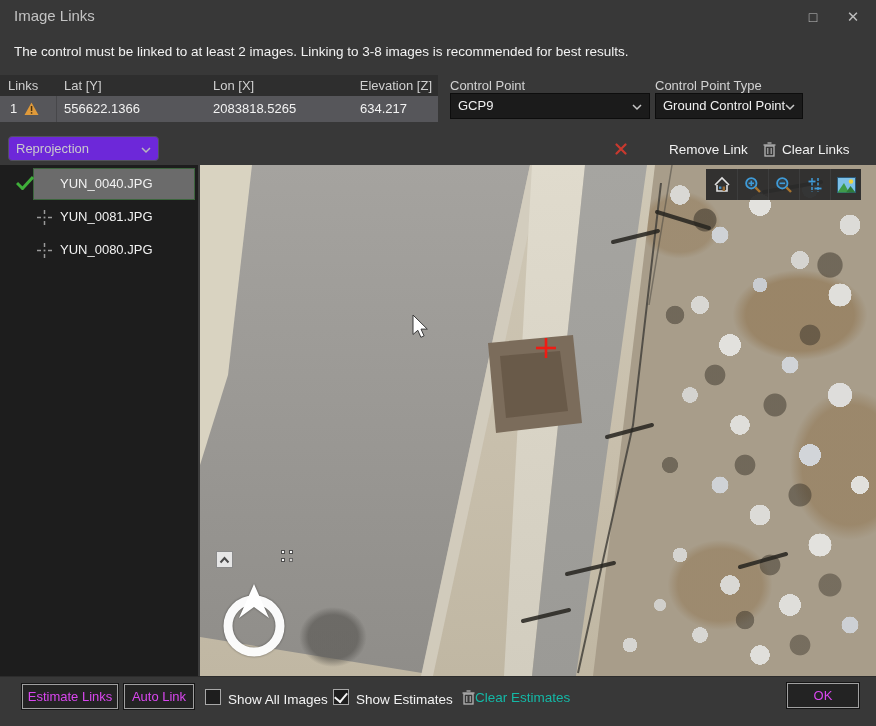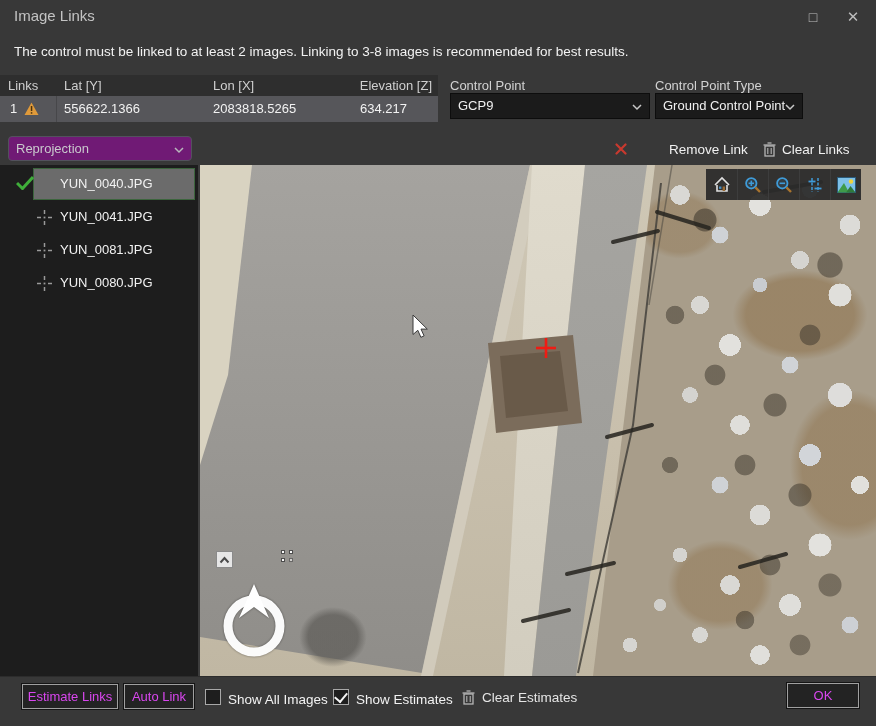--- a/index.html
+++ b/index.html
@@ -30,21 +30,21 @@
   .warn-ico { position:absolute; left:24px; top:6px; }
   .links-sep { position:absolute; left:56px; top:0; bottom:0; width:1px; background:#47474a; }
 
   
   .field-label { position:absolute; font-size:13px; color:#d2d2d2; }
   .combo { position:absolute; height:26px; background:#1b1b1b; border:1px solid #0d0d0d;
            color:#f0f0f0; line-height:24px; padding-left:7px; cursor:default; }
   .combo .chev { position:absolute; right:7px; top:10px; }
   .combo-cp   { left:450px; top:93px; width:200px; }
   .combo-cpt  { left:655px; top:93px; width:148px; }
-  .combo-repro { left:8px; top:136px; width:184px; height:25px; background:#701a75;
+  .combo-repro { left:8px; top:136px; width:151px; height:25px; background:#6d28d9;
                  border:1px solid #52525c; border-radius:4px; color:#c9c9cd; line-height:23px; }
 
   
   .tool-link { position:absolute; top:139px; height:20px; display:flex; align-items:center; gap:6px;
                color:#f0f0f0; font-size:13.5px; cursor:default; }
   .remove-link { left:615px;gap:42px; }
   .clear-links { left:763px; }
 
   
   .sidebar { position:absolute; left:0; top:165px; width:200px; height:511px; background:#1d1d1d;
@@ -145,22 +145,22 @@
   .btn-estimate { left:22px; width:96px; }
   .btn-autolink { left:124px; width:70px; }
   .btn-ok { left:787px; top:6px; width:72px; }
   .checkbox { position:absolute; top:12px; width:16px; height:16px; background:#1e1e1e;
               border:1px solid #a8a8a8; cursor:default; }
   .checkbox.checked::after { content:""; position:absolute; left:3px; top:0px; width:6px; height:10px;
               border:solid #f5f5f5; border-width:0 2px 2px 0; transform:rotate(40deg); }
   .cb-all { left:205px; } .cb-est { left:333px; }
   .f-label { position:absolute; top:15px; font-size:13.5px; color:#f2f2f2; }
   .lbl-all { left:228px; } .lbl-est { left:356px; }
-  .clear-est { position:absolute; left:462px; top:13px; display:flex; align-items:center; gap:7px;
-               color:#e5e5e5; font-size:13.5px; cursor:default; }
+  .clear-est { position:absolute; left:462px; top:13px; display:flex; align-items:center; 
+               color:#14b8a6; font-size:13.5px; cursor:default; }
 </style>
 </head>
 <body>
 
 <div class="dialog">
 
   <div class="titlebar">
     <span class="title">Image Links</span>
     <span class="win-btn btn-max">□</span>
     <span class="win-btn btn-close">✕</span>
@@ -228,32 +228,20 @@
     <span>Clear Links</span>
   </div>
 
   <div class="sidebar">
     <div class="img-item item-0">
       <span class="sel-box"></span>
       <svg class="check-ico" width="18" height="14" viewBox="0 0 18 14">
         <polyline points="1,7 6.5,12.5 17,1" fill="none" stroke="#3fae3a" stroke-width="3"></polyline>
         </svg>
       <span class="label">YUN_0040.JPG</span>
-    </div>
-    <div class="img-item">
-      <svg class="cross-ico" width="15" height="15" viewBox="0 0 15 15">
-        <g stroke="#9a9a9a" stroke-width="1.5">
-          <line x1="7.5" y1="0" x2="7.5" y2="4"></line>
-            <line x1="7.5" y1="11" x2="7.5" y2="15"></line>
-          <line x1="0" y1="7.5" x2="4" y2="7.5"></line>
-            <line x1="11" y1="7.5" x2="15" y2="7.5"></line>
-          <rect x="6.6" y="6.6" width="1.8" height="1.8" fill="#9a9a9a" stroke="none"></rect>
-          </g>
-        </svg>
-      <span class="label">YUN_0041.JPG</span>
     </div>
     <div class="img-item">
       <svg class="cross-ico" width="15" height="15" viewBox="0 0 15 15">
         <g stroke="#9a9a9a" stroke-width="1.5">
           <line x1="7.5" y1="0" x2="7.5" y2="4"></line>
             <line x1="7.5" y1="11" x2="7.5" y2="15"></line>
           <line x1="0" y1="7.5" x2="4" y2="7.5"></line>
             <line x1="11" y1="7.5" x2="15" y2="7.5"></line>
           <rect x="6.6" y="6.6" width="1.8" height="1.8" fill="#9a9a9a" stroke="none"></rect>
           </g>

